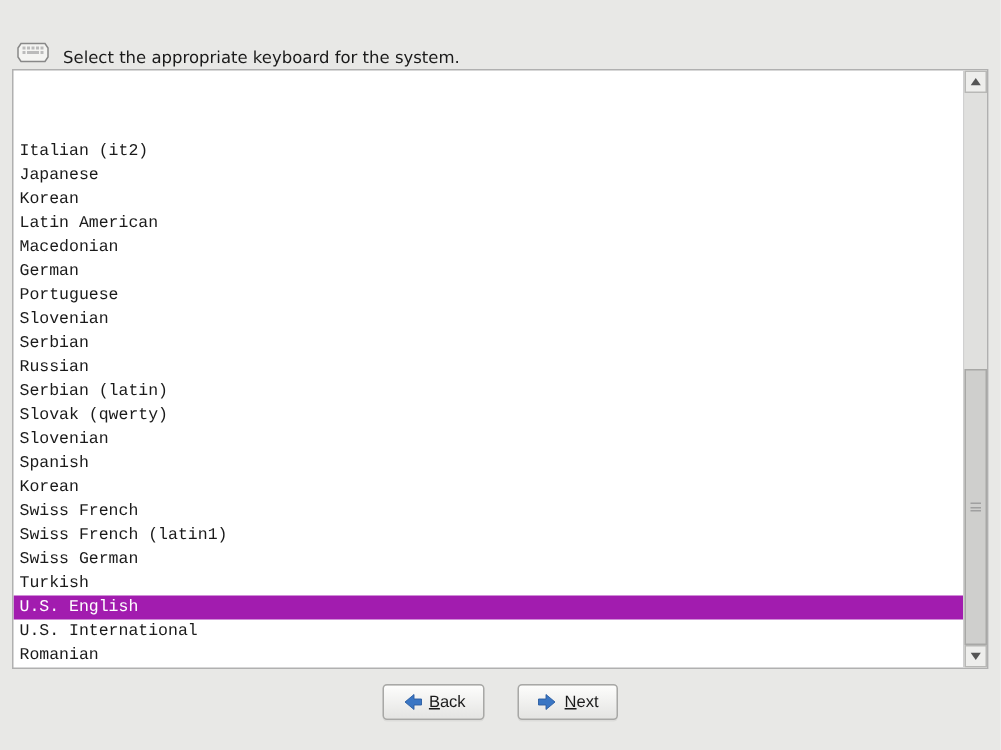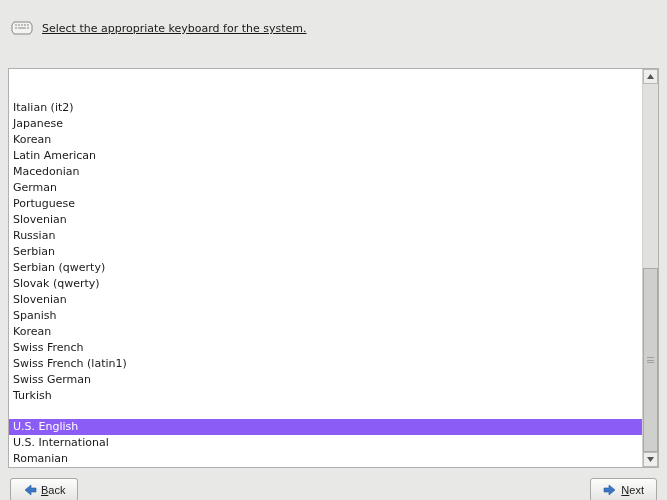--- a/index.html
+++ b/index.html
@@ -8,24 +8,23 @@
     width: 667px;
     height: 500px;
     font-family: "DejaVu Sans", "Liberation Sans", Arial, sans-serif;
     font-size: 11px;
     background: #e8e8e6;
     color: #1a1a1a;
     overflow: hidden;
   }
   .header {
     display: flex;
-    align-items: center;
-    padding: 8px 10px 22px 10px;
+    align-items: flex-end;
+    padding: 8px 10px 0 10px;
     height: 38px;
-    text-decoration: underline;
   }
   .header-icon {
     width: 24px;
     height: 24px;
     margin-right: 8px;
     flex-shrink: 0;
   }
   .header-text {
     line-height: 1.25;
     padding-top: 4px;
@@ -48,25 +47,25 @@
     bottom: 0;
     left: 0;
     right: 0;
   }
   .item {
     padding: 1px 4px;
     line-height: 14px;
     height: 14px;
     white-space: nowrap;
     cursor: default;
+    font-family: Liberation Mono, monospace;
   }
   .item.selected {
-    background: #8b5cf6;
+    background: #a21caf;
     color: #fff;
-    margin-top: 15px;
   }
   .scrollbar {
     width: 15px;
     background: #e8e8e6;
     border-left: 1px solid #d0d0d0;
     display: flex;
     flex-direction: column;
   }
   .scroll-btn {
     height: 15px;
@@ -104,21 +103,21 @@
     display: flex;
     flex-direction: column;
     justify-content: space-between;
   }
   .scroll-thumb .grip div {
     height: 1px;
     background: #a0a0a0;
   }
   .footer {
     display: flex;
-    justify-content: space-between;
+    justify-content: center;
     gap: 22px;
     padding: 10px 10px;
   }
   .btn {
     display: flex;
     align-items: center;
     gap: 4px;
     padding: 4px 12px;
     background: linear-gradient(#fdfdfc, #e4e4e2);
     border: 1px solid #a8a8a6;
@@ -163,23 +162,23 @@
   <div class="list-inner">
     <div class="list" id="kb-list">
         <div class="item"><span>Italian (it2)</span></div>
         <div class="item"><span>Japanese</span></div>
         <div class="item"><span>Korean</span></div>
         <div class="item"><span>Latin American</span></div>
         <div class="item"><span>Macedonian</span></div>
         <div class="item"><span>German</span></div>
         <div class="item"><span>Portuguese</span></div>
         <div class="item"><span>Slovenian</span></div>
+        <div class="item"><span>Serbian</span></div>
         <div class="item"><span>Russian</span></div>
-        <div class="item"><span>Serbian</span></div>
-        <div class="item"><span>Serbian (qwerty)</span></div>
+        <div class="item"><span>Serbian (latin)</span></div>
         <div class="item"><span>Slovak (qwerty)</span></div>
         <div class="item"><span>Slovenian</span></div>
         <div class="item"><span>Spanish</span></div>
         <div class="item"><span>Korean</span></div>
         <div class="item"><span>Swiss French</span></div>
         <div class="item"><span>Swiss French (latin1)</span></div>
         <div class="item"><span>Swiss German</span></div>
         <div class="item"><span>Turkish</span></div>
         <div class="item selected"><span>U.S. English</span></div>
         <div class="item"><span>U.S. International</span></div>

